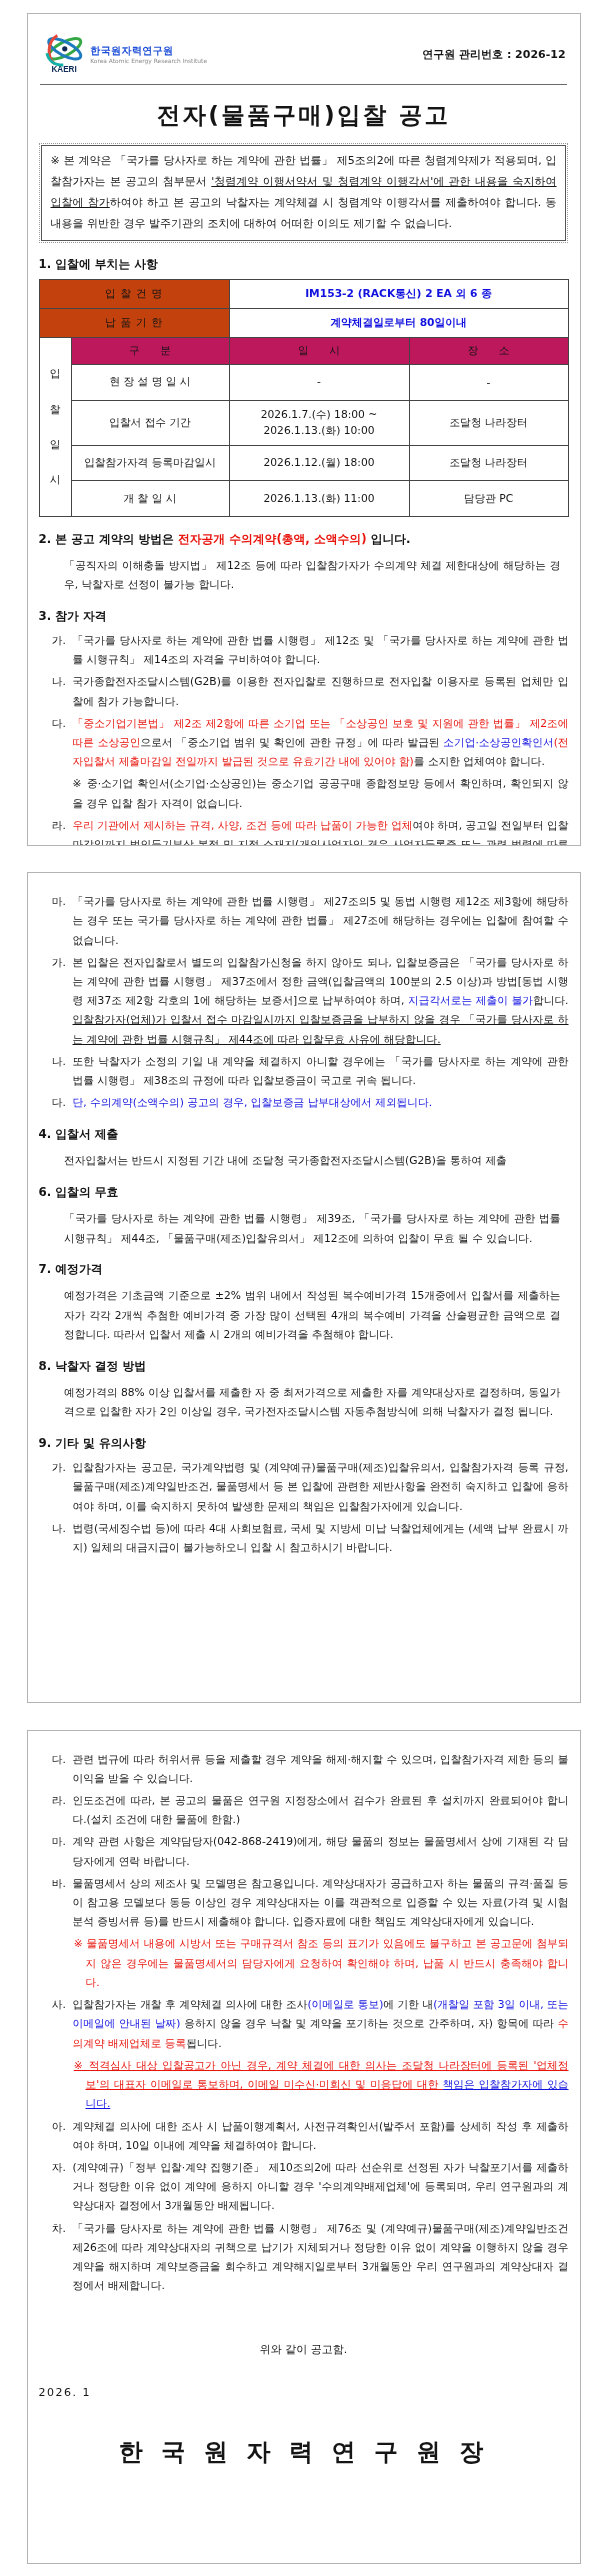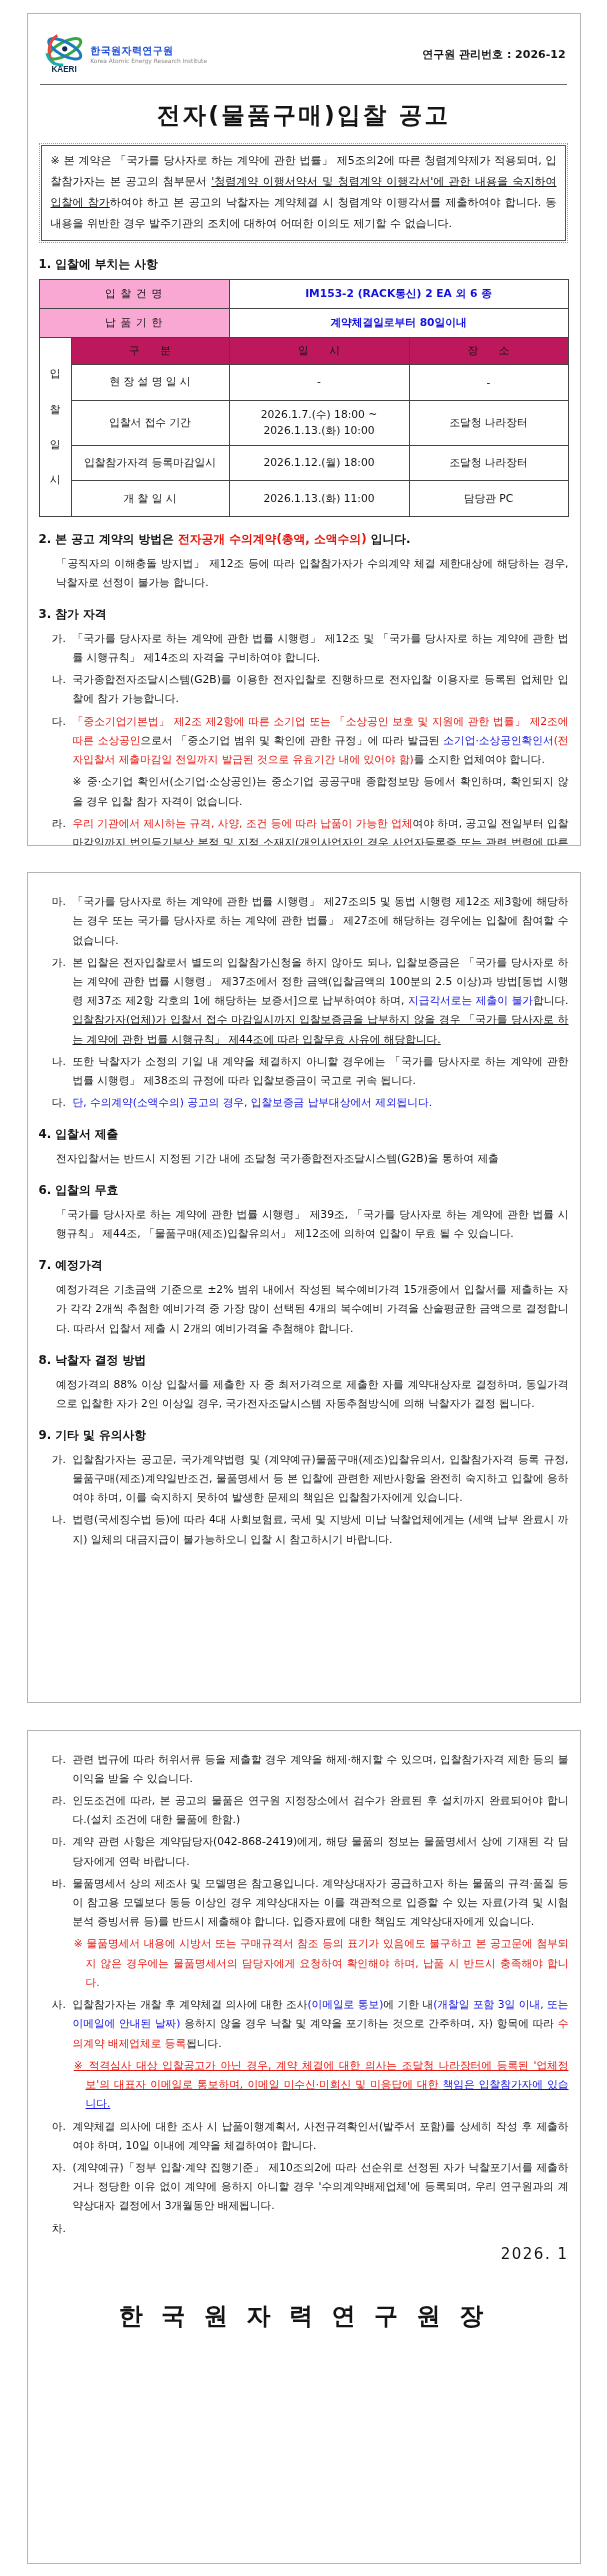--- a/index.html
+++ b/index.html
@@ -16,51 +16,51 @@
   .org-en{font-size:5.9px;color:#8a8a8a;margin-top:0.7px;}
   .doc-number{font-size:11px;font-weight:bold;}
   .header-rule{border-top:1.5px solid #6a6a6a;margin:7.4px 1.5px 0 1.5px;}
   .doc-title{text-align:center;font-size:23.5px;font-weight:bold;letter-spacing:2.2px;margin:13.2px 0 14.7px 0;}
 
   
   .notice{border:0.7px solid #555;outline:1.5px dotted #9a9a9a;outline-offset:1.5px;margin:2.9px 2.2px 16px 2.2px;padding:5.1px 8.8px;font-size:11px;line-height:1.9;text-align:justify;}
 
   
   .sec-h{font-size:11.8px;font-weight:bold;margin:14.7px 0 5.9px 0;}
-  .body-text{font-size:10.7px;line-height:1.8;text-align:justify;margin:0;}
+  .body-text{font-size:10.7px;line-height:1.8;text-align:justify;margin:8px;}
   .sub{padding-left:17.6px;margin-bottom:2.9px;}
   .item{position:relative;padding-left:34px;margin:0 0 2.9px 0;}
   .item .marker{position:absolute;left:13.2px;top:0;}
   .note1{padding-left:34px;margin:0 0 2.9px 0;}
   .note2{padding-left:47px;text-indent:-11.8px;margin:0 0 2.9px 0;}
   .gap-top{margin-top:19px;}
 
   
   .red{color:#e8150d;}
   .blue{color:#1212e0;}
   .bold{font-weight:normal;}
   .underline{text-decoration:underline;}
 
   
   .bid-table{width:100%;border-collapse:collapse;font-size:10.7px;margin:4.4px 0 10.3px 0;table-layout:fixed;}
   .bid-table td{border:0.7px solid #454545;text-align:center;vertical-align:middle;padding:2.9px 2.9px;}
   .bid-table .c0{width:32px;}
   .bid-table .c1{width:158px;}
   .bid-table .c2{width:180px;}
-  .bid-table .lbl{background:#f9a8d4;letter-spacing:0.7px;height:22px;}
+  .bid-table .lbl{background:#c2410c;letter-spacing:0.7px;height:22px;}
   .bid-table .hdr{background:#be185d;white-space:pre;height:20.6px;}
   .bid-table .val{font-weight:bold;color:#1212e0;}
   .bid-table .side{white-space:pre-line;line-height:3.3;background:#fff;}
   .bid-table .dt{white-space:pre-line;line-height:1.5;}
   .bid-table .rt{height:29px;}
   .bid-table .rtall{height:38px;}
 
   
   .closing{text-align:center;font-size:11px;margin-top:46px;}
-  .sign-date{text-align:right;font-size:15px;margin-top:29px;letter-spacing:1.5px;}
+  .sign-date{text-align:left;font-size:11px;margin-top:29px;letter-spacing:1.5px;}
   .signer{text-align:center;font-size:24px;font-weight:bold;letter-spacing:5.1px;margin-top:37px;}
 </style>
 </head>
 <body>
 
 <div class="page" id="page1">
 
   <div class="doc-header">
     <div class="logo-wrap">
       <span>
@@ -182,19 +182,20 @@
 
   <div class="item body-text gap-top"><span class="marker">다.</span><span><span>관련 법규에 따라 허위서류 등을 제출할 경우 계약을 해제·해지할 수 있으며, 입찰참가자격 제한 등의 불이익을 받을 수 있습니다.</span></span></div>
   <div class="item body-text"><span class="marker">라.</span><span><span>인도조건에 따라, 본 공고의 물품은 연구원 지정장소에서 검수가 완료된 후 설치까지 완료되어야 합니다.(설치 조건에 대한 물품에 한함.)</span></span></div>
   <div class="item body-text"><span class="marker">마.</span><span><span>계약 관련 사항은 계약담당자(042-868-2419)에게, 해당 물품의 정보는 물품명세서 상에 기재된 각 담당자에게 연락 바랍니다.</span></span></div>
   <div class="item body-text"><span class="marker">바.</span><span><span class="bold">물품명세서 상의 제조사 및 모델명은 참고용입니다.</span><span> 계약상대자가 공급하고자 하는 물품의 규격·품질 등이 참고용 모델보다 동등 이상인 경우 계약상대자는 이를 객관적으로 입증할 수 있는 자료(가격 및 시험 분석 증빙서류 등)를 반드시 제출해야 합니다. 입증자료에 대한 책임도 계약상대자에게 있습니다.</span></span></div>
   <div class="note2 body-text"><span class="red bold">※ 물품명세서 내용에 시방서 또는 구매규격서 참조 등의 표기가 있음에도 불구하고 본 공고문에 첨부되지 않은 경우에는 물품명세서의 담당자에게 요청하여 확인해야 하며, 납품 시 반드시 충족해야 합니다.</span></div>
   <div class="item body-text"><span class="marker">사.</span><span><span>입찰참가자는 개찰 후 계약체결 의사에 대한 조사</span><span class="blue">(이메일로 통보)</span><span>에 기한 내</span><span class="blue">(개찰일 포함 3일 이내, 또는 이메일에 안내된 날짜)</span><span> 응하지 않을 경우 낙찰 및 계약을 포기하는 것으로 간주하며, 자) 항목에 따라 </span><span class="red bold">수의계약 배제업체로 등록</span><span>됩니다.</span></span></div>
   <div class="note2 body-text"><span class="red bold underline">※ 적격심사 대상 입찰공고가 아닌 경우, 계약 체결에 대한 의사는 조달청 나라장터에 등록된 '업체정보'의 대표자 이메일로 통보하며, 이메일 미수신·미회신 및 미응답에 대한 </span><span class="blue bold underline">책임은 입찰참가자에 있습니다.</span></div>
   <div class="item body-text"><span class="marker">아.</span><span><span class="bold">계약체결 의사에 대한 조사 시 납품이행계획서, 사전규격확인서(발주서 포함)를 상세히 작성 후 제출하여야 하며, 10일 이내에 계약을 체결하여야 합니다.</span></span></div>
   <div class="item body-text"><span class="marker">자.</span><span><span>(계약예규)「정부 입찰·계약 집행기준」 제10조의2에 따라 선순위로 선정된 자가 낙찰포기서를 제출하거나 정당한 이유 없이 계약에 응하지 아니할 경우 '수의계약배제업체'에 등록되며, 우리 연구원과의 계약상대자 결정에서 3개월동안 배제됩니다.</span></span></div>
-  <div class="item body-text"><span class="marker">차.</span></div>
-
+  <div class="item body-text"><span class="marker">차.</span><span><span>「국가를 당사자로 하는 계약에 관한 법률 시행령」 제76조 및 (계약예규)물품구매(제조)계약일반조건 제26조에 따라 계약상대자의 귀책으로 납기가 지체되거나 정당한 이유 없이 계약을 이행하지 않을 경우 계약을 해지하며 계약보증금을 회수하고 계약해지일로부터 3개월동안 우리 연구원과의 계약상대자 결정에서 배제합니다.</span></span></div>
+
+  <div class="closing">위와 같이 공고함.</div>
   <div class="sign-date">2026.  1</div>
   <div class="signer">한 국 원 자 력 연 구 원 장</div>
 
 </div>
 
 
 </body></html>

